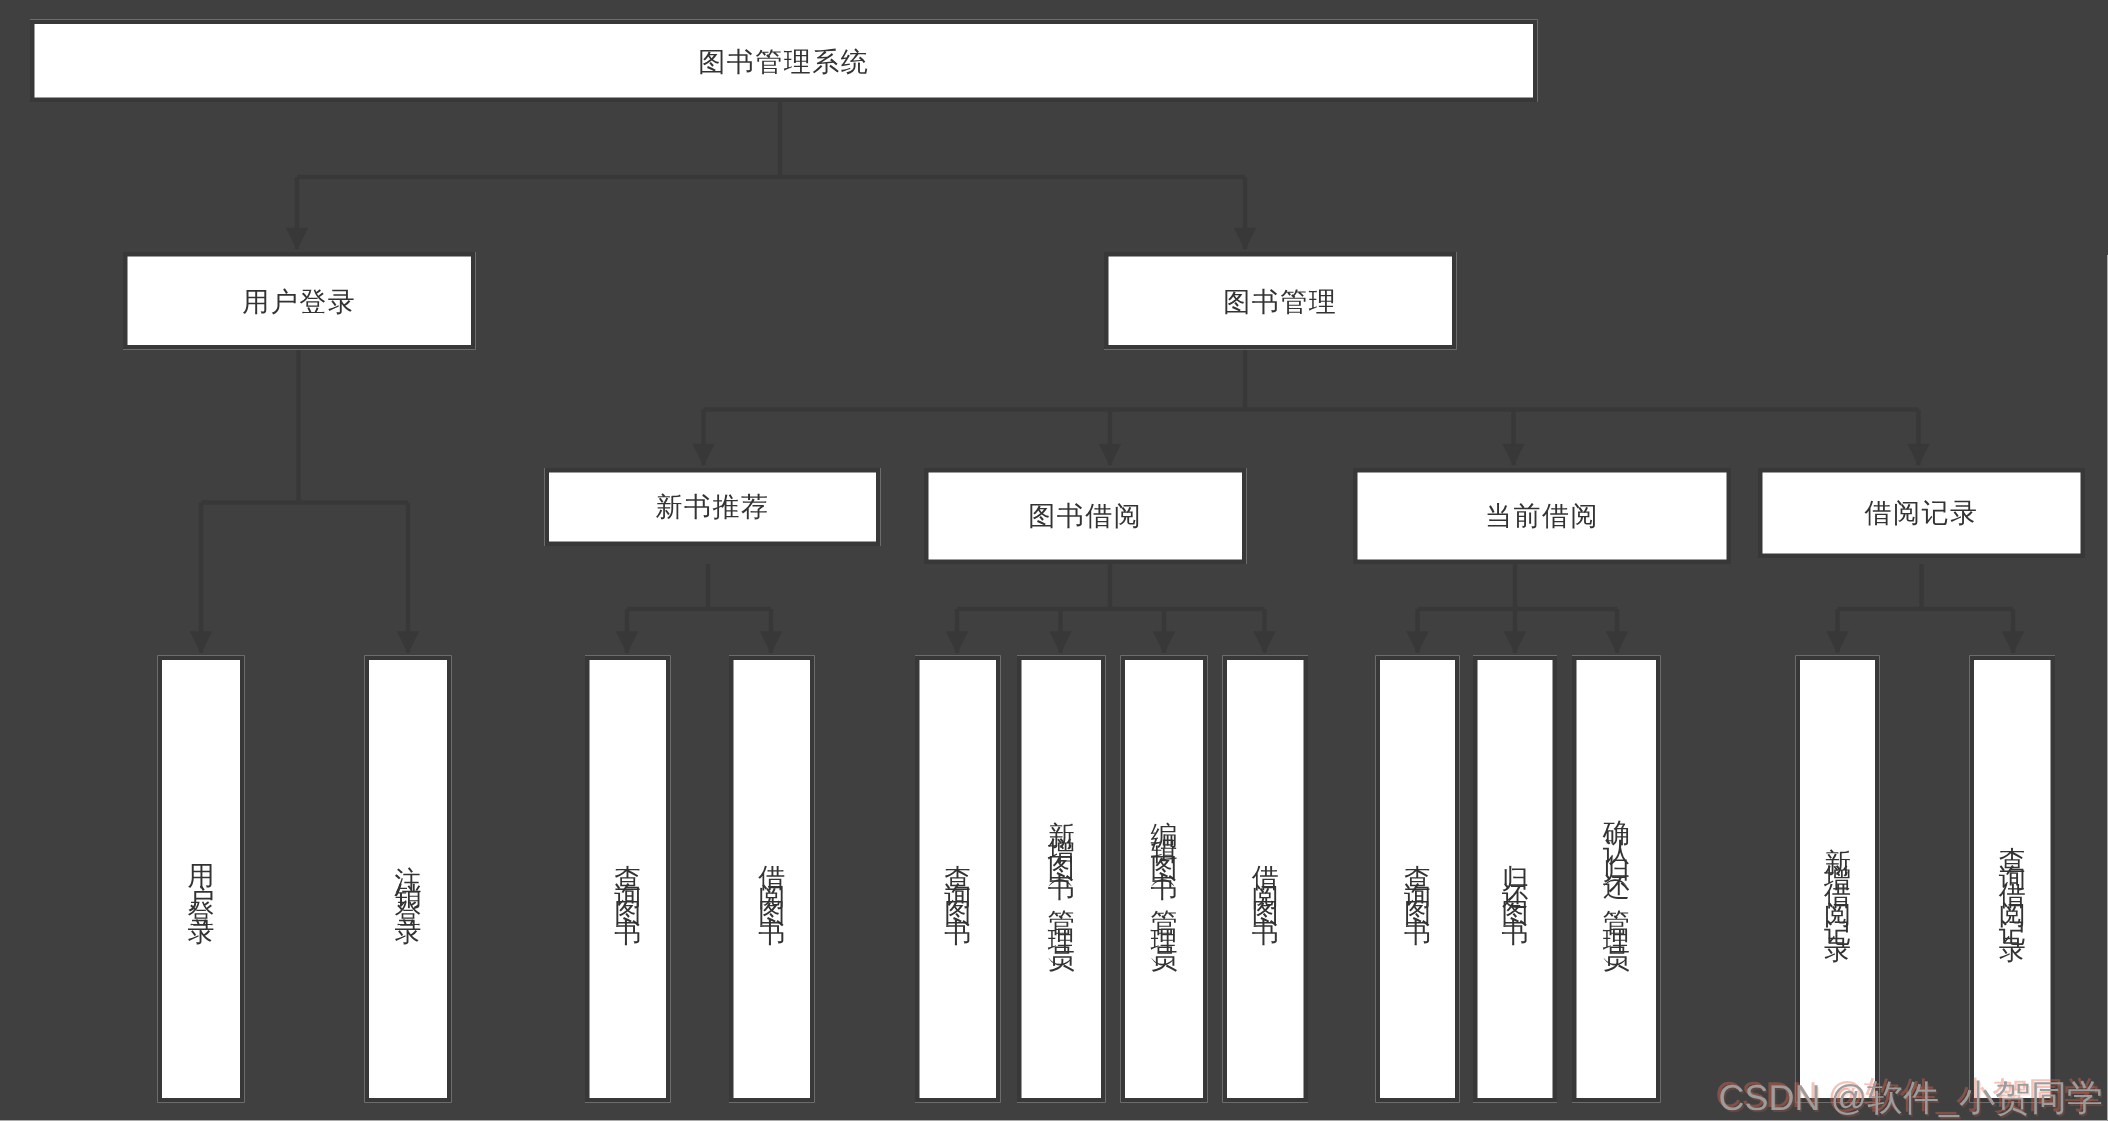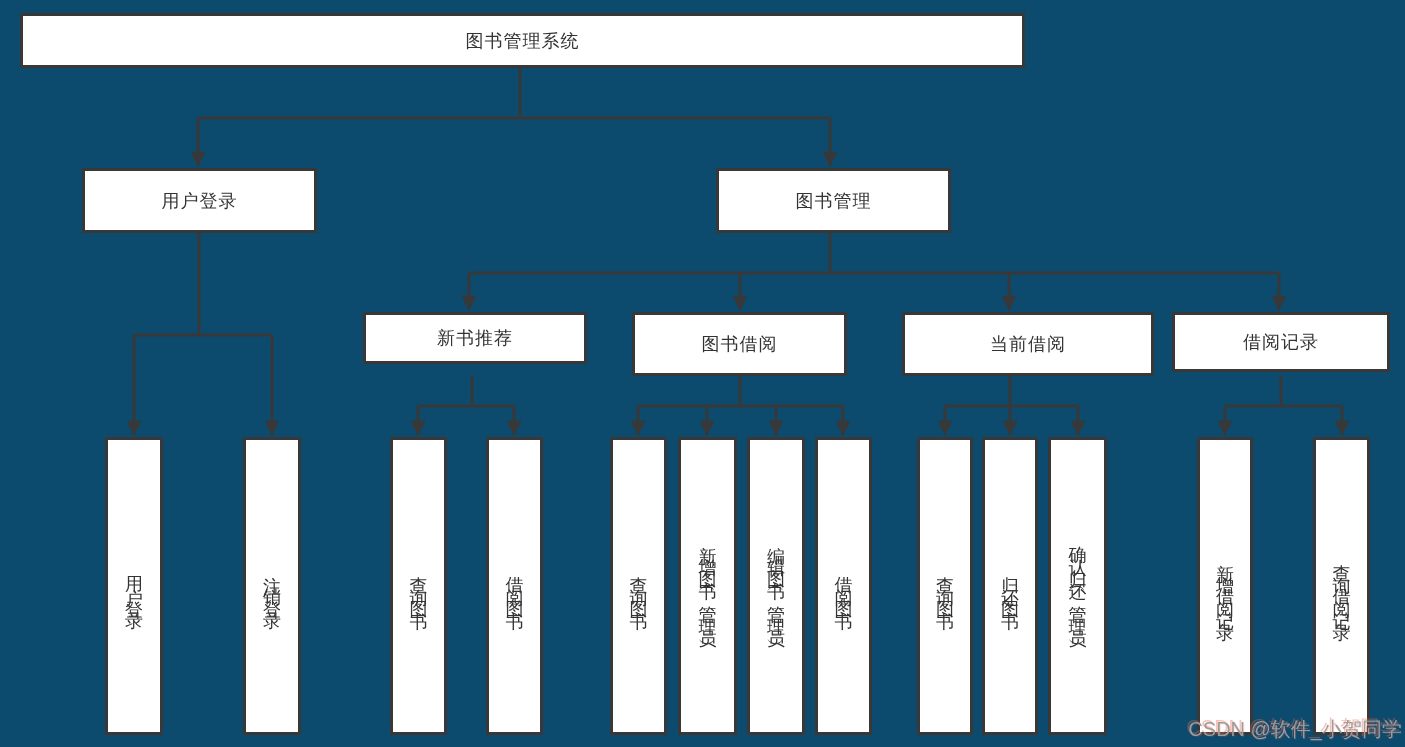--- a/index.html
+++ b/index.html
@@ -1,31 +1,31 @@
 <!DOCTYPE html>
 <html><head>
 <meta charset="utf-8">
 <style>
   html,body{margin:0;padding:0;background:#ffffff;}
   .canvas{
-    position:relative;width:1405px;height:747px;background:#0c4a6e;overflow:hidden;
+    position:relative;width:1405px;height:747px;background:#404040;overflow:hidden;
     font-family:"Liberation Sans", sans-serif;
   }
   .connectors{position:absolute;left:0;top:0;width:1405px;height:747px;}
   .connectors path,.connectors line{stroke:#383838;stroke-width:3;fill:none;}
   .connectors marker path{fill:#383838;stroke:none;}
   .box{
     position:absolute;box-sizing:border-box;border:3px solid #383838;background:#ffffff;
     display:flex;align-items:center;justify-content:center;
   }
   .lbl{font-size:18px;color:#333333;line-height:1;white-space:nowrap;}
   .h .lbl{letter-spacing:1px;}
   .v .lbl{writing-mode:vertical-rl;text-orientation:mixed;letter-spacing:12px;white-space:normal;}
   .watermark{
-    position:absolute;top:716px;right:3px;font-size:20px;color:#9c9c9c;z-index:5;
+    position:absolute;top:716px;right:3px;font-size:24px;color:#9c9c9c;z-index:5;
     text-shadow:-2px -2px 0 rgba(236,106,80,0.4), 1px 1px 0 rgba(236,106,80,0.18);
     white-space:nowrap;
   }
 </style>
 </head>
 <body>
 
 <div class="canvas">
 
   <svg class="connectors" viewBox="0 0 1405 747" xmlns="http://www.w3.org/2000/svg">
@@ -76,28 +76,28 @@
     <line x1="1342" y1="406" x2="1342" y2="435" marker-end="url(#ah)"></line>
   </svg>
 
   <div class="box h" style="left:20px;top:13px;width:1005px;height:55px">
     <span class="lbl">图书管理系统</span>
   </div>
 
   <div class="box h" style="left:82px;top:168px;width:235px;height:65px">
     <span class="lbl">用户登录</span>
   </div>
-  <div class="box h" style="left:716px;top:168px;width:235px;height:65px">
+  <div class="box h" style="left:736px;top:168px;width:235px;height:65px">
     <span class="lbl">图书管理</span>
   </div>
 
   <div class="box h" style="left:363px;top:312px;width:224px;height:52px">
     <span class="lbl">新书推荐</span>
   </div>
-  <div class="box h" style="left:632px;top:312px;width:215px;height:64px">
+  <div class="box h" style="left:616px;top:312px;width:215px;height:64px">
     <span class="lbl">图书借阅</span>
   </div>
   <div class="box h" style="left:902px;top:312px;width:252px;height:64px">
     <span class="lbl">当前借阅</span>
   </div>
   <div class="box h" style="left:1172px;top:312px;width:218px;height:60px">
     <span class="lbl">借阅记录</span>
   </div>
 
   <div class="box v" style="left:105px;top:437px;width:58px;height:298px">

